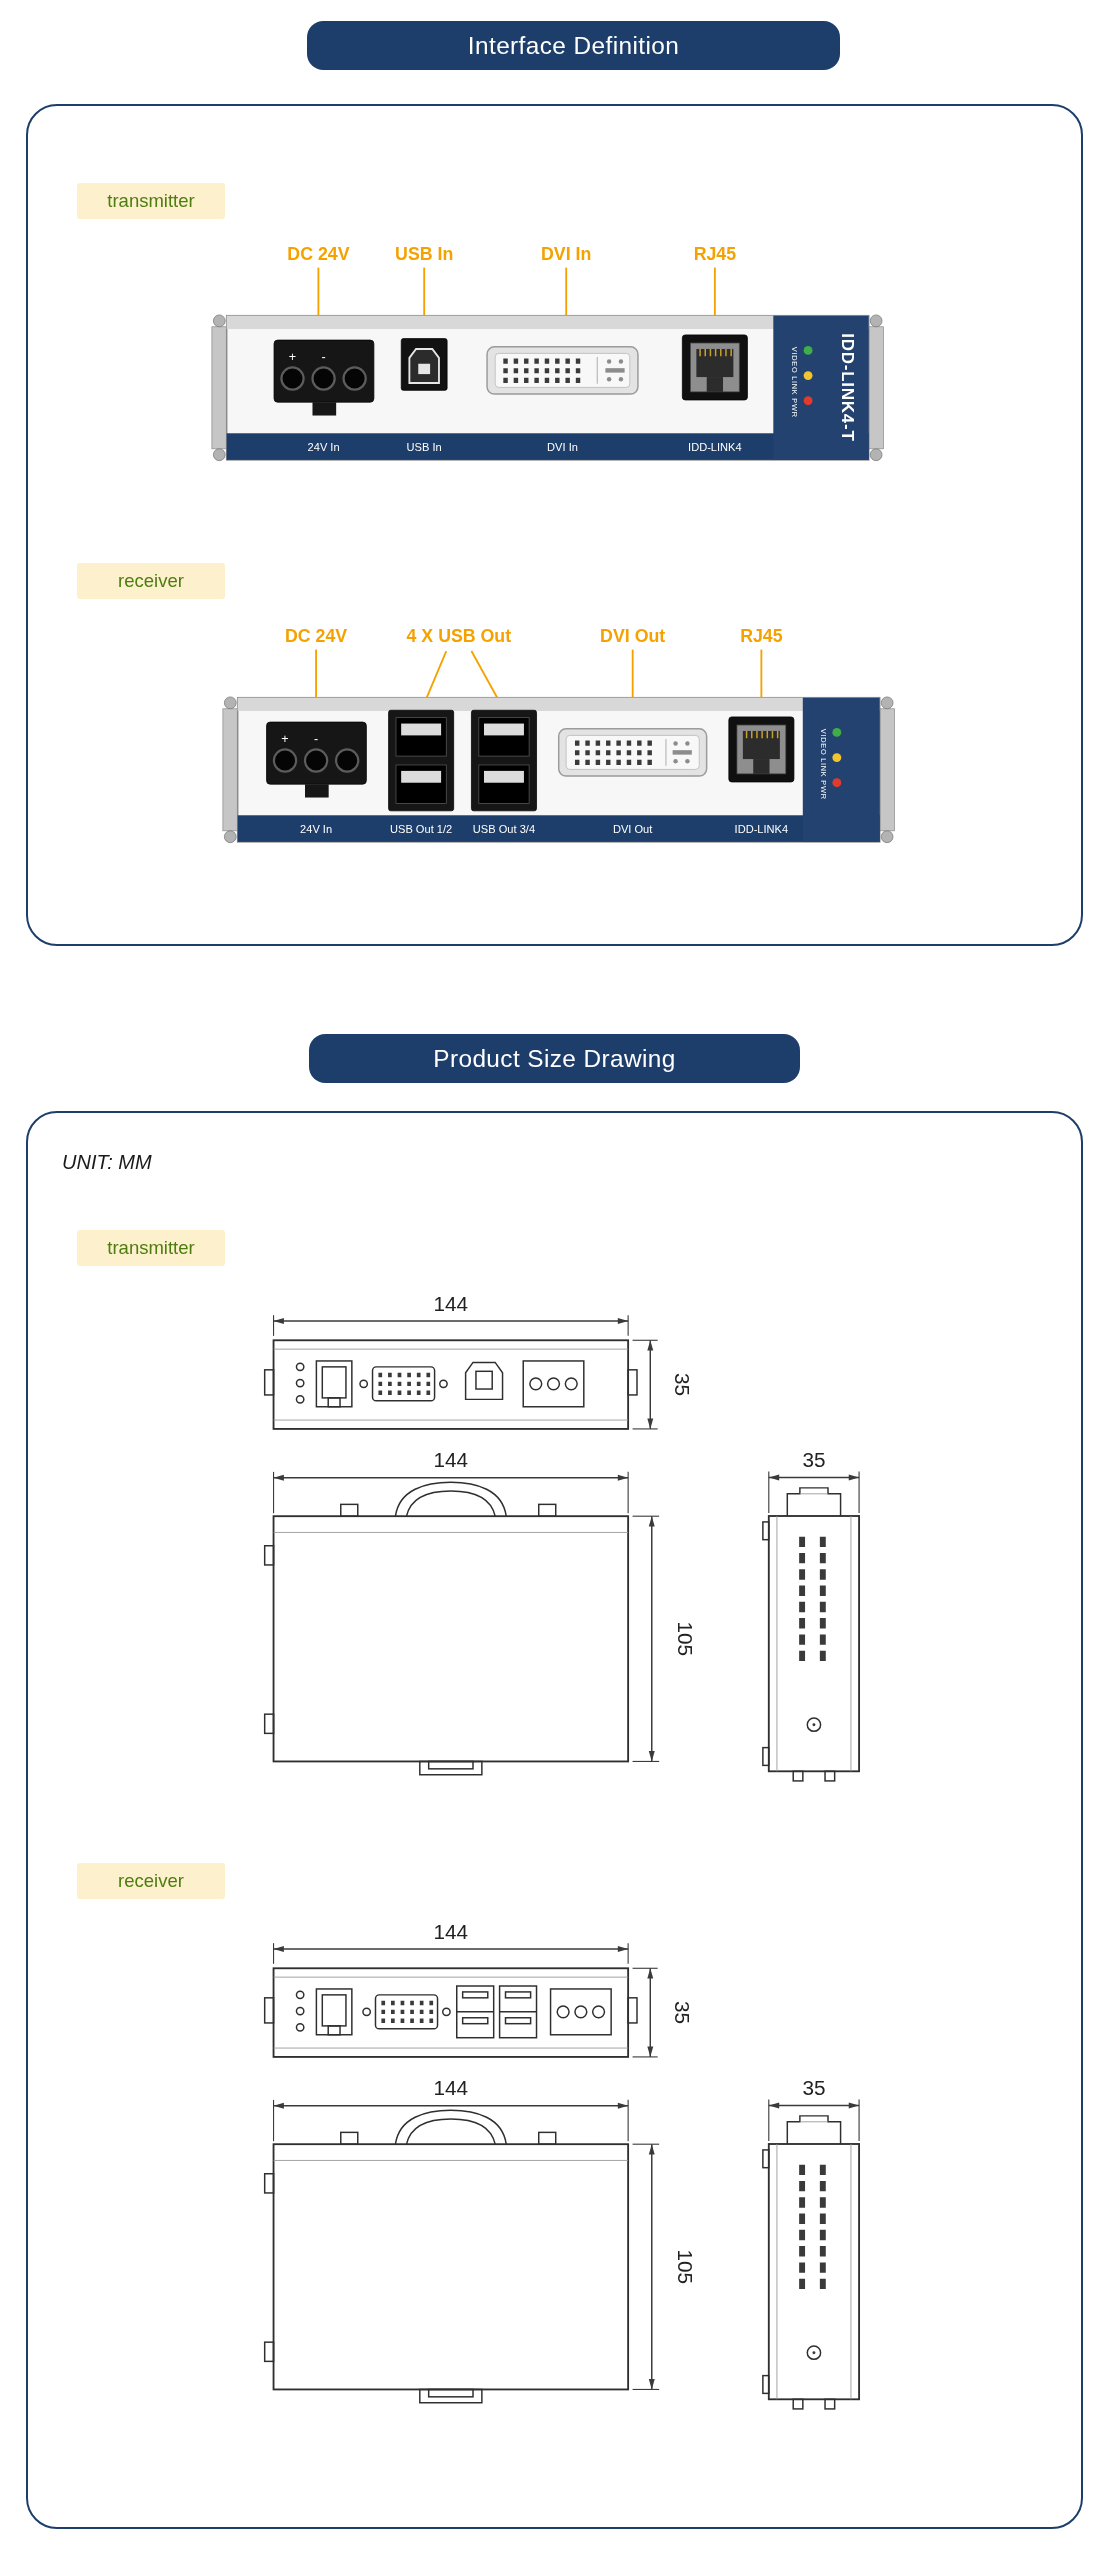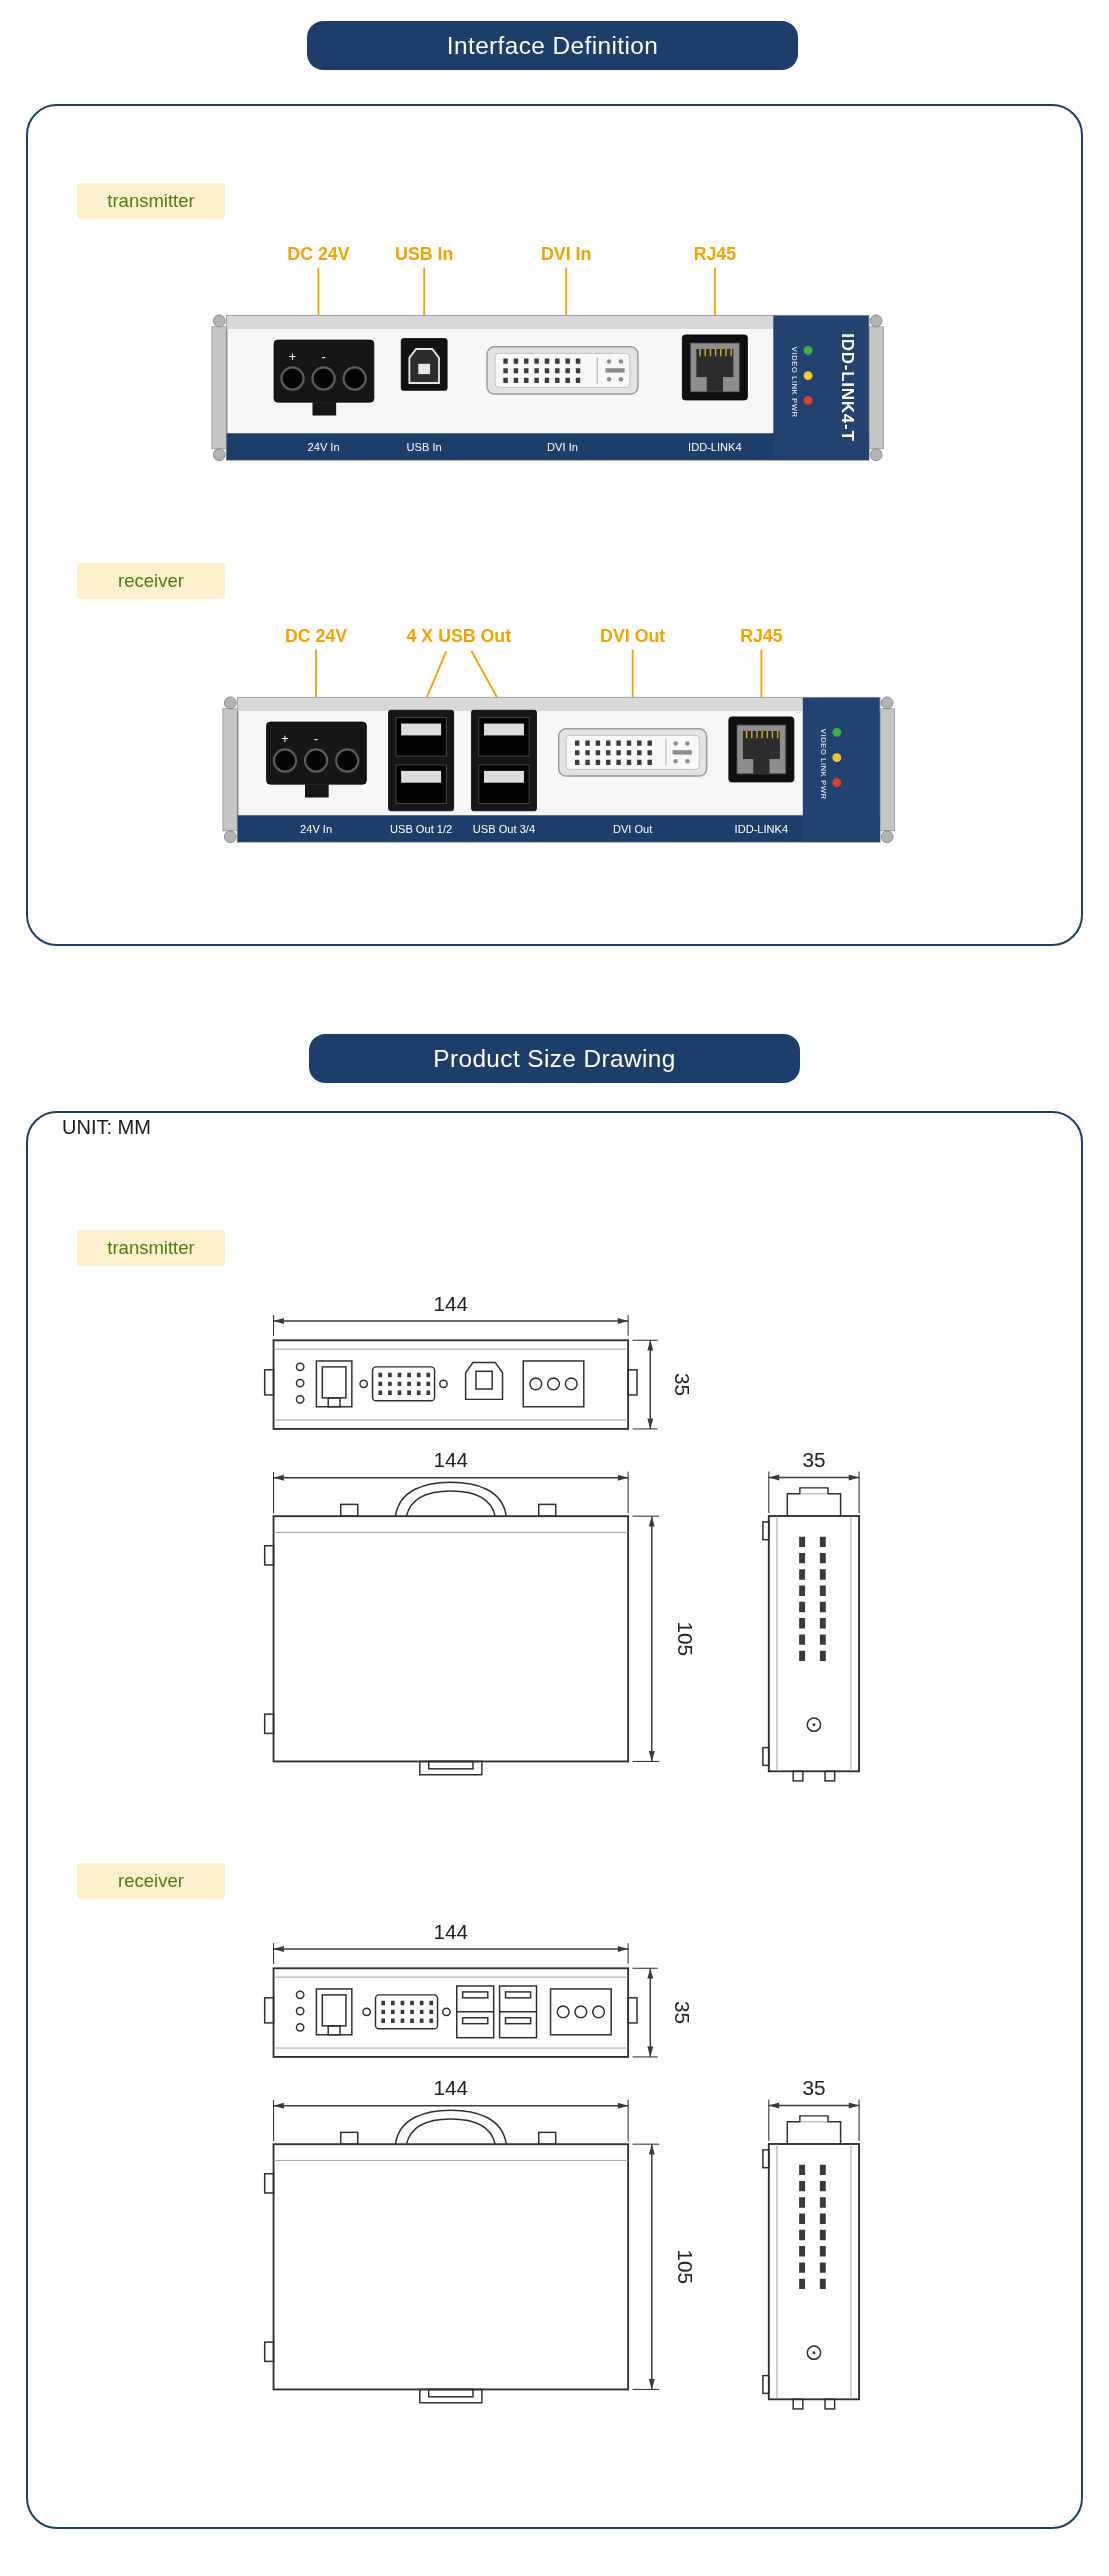--- a/index.html
+++ b/index.html
@@ -21,21 +21,21 @@
   .outline{stroke:#2f2f2f;stroke-width:2.5;fill:#ffffff;}
   .det{stroke:#2f2f2f;stroke-width:2;fill:none;}
   .thin{stroke:#979797;stroke-width:1.2;fill:none;}
   .pinfill{fill:#3a3a3a;}
 </style>
 </head>
 <body>
 
 <div class="page">
 
-  <div class="banner" style="left:307px;top:21px;width:491px;height:49px;">
+  <div class="banner" style="left:307px;top:21px;width:533px;height:49px;">
     <span>Interface Definition</span>
   </div>
 
   <div class="panel" style="left:26px;top:104px;width:1053px;height:838px;"></div>
 
   <div class="tag" style="left:77px;top:183px;width:148px;height:36px;">transmitter</div>
 
   <svg style="left:200px;top:238px;" width="725" height="233" viewBox="0 0 980 315">
     <g>
       <text class="callout" x="160" y="30">DC 24V</text>
@@ -191,21 +191,21 @@
       </g>
     </g>
   </svg>
 
   <div class="banner" style="left:309px;top:1034px;width:491px;height:49px;">
     <span>Product Size Drawing</span>
   </div>
 
   <div class="panel" style="left:26px;top:1111px;width:1053px;height:1414px;"></div>
 
-  <div class="unit" style="left:62px;top:1116px;">UNIT: MM</div>
+  <div class="unit" style="left:62px;top:1151px;font-style:italic;">UNIT: MM</div>
 
   <div class="tag" style="left:77px;top:1230px;width:148px;height:36px;">transmitter</div>
 
   <svg style="left:244px;top:1287px;" width="458" height="159" viewBox="0 0 620 215">
     <g>
       <line class="dext" x1="40" y1="38" x2="40" y2="66"></line>
         <line class="dext" x1="520" y1="38" x2="520" y2="66"></line>
       <line class="dline" x1="40" y1="46" x2="520" y2="46"></line>
       <polygon class="darr" points="40,46 54,42 54,50"></polygon>
         <polygon class="darr" points="520,46 506,42 506,50"></polygon>

